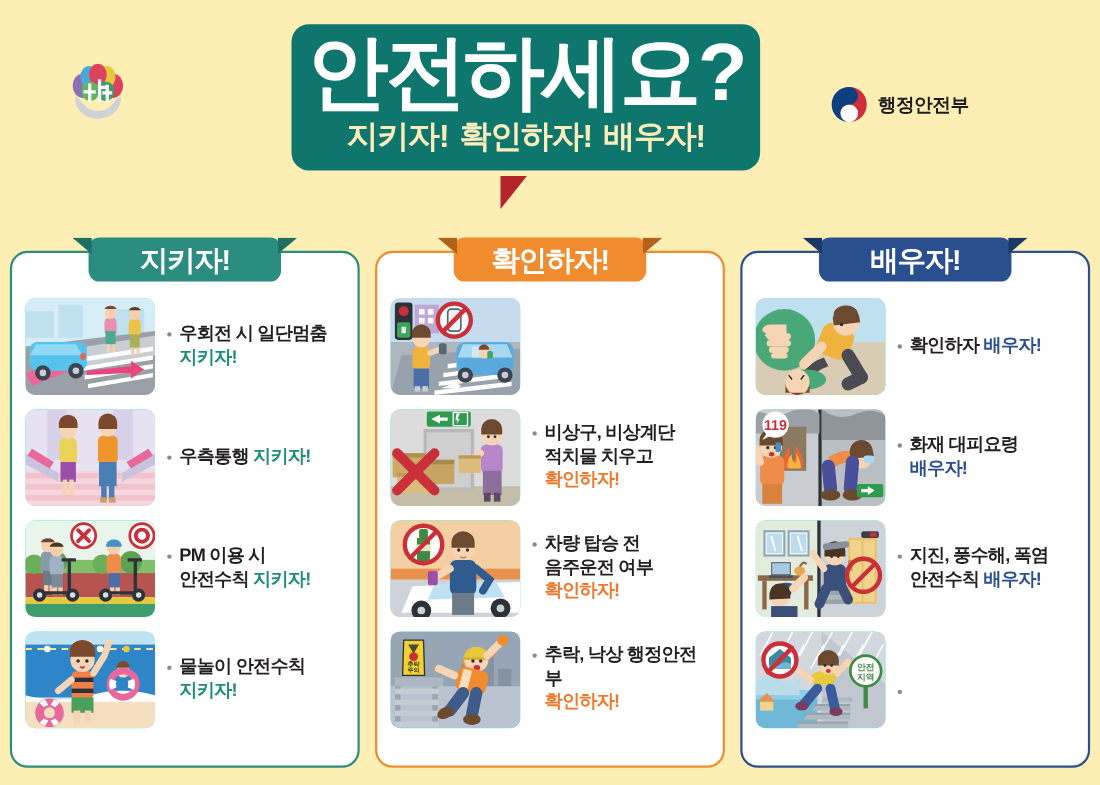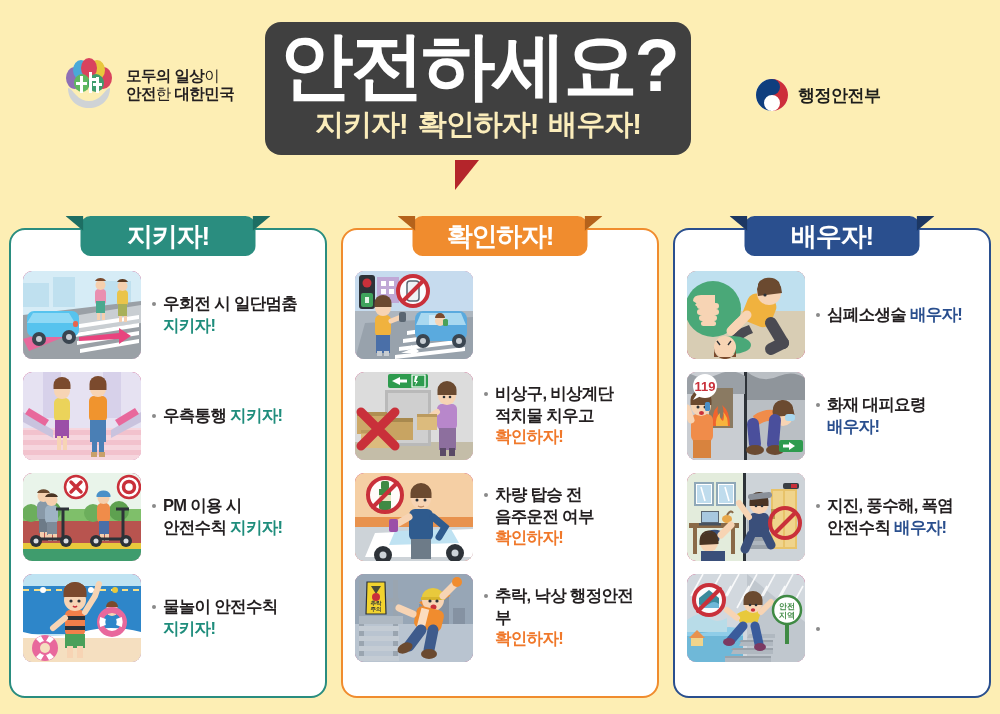--- a/index.html
+++ b/index.html
@@ -35,21 +35,21 @@
     display:flex;align-items:center;gap:9px;
   }
   .taeguk{width:34px;height:34px;flex:none;}
   .ministry-name{
     font-size:17px;font-weight:bold;color:#1d1d1b;white-space:nowrap;letter-spacing:-0.5px;
   }
 
   
   .bubble{
     position:absolute;left:265px;top:22px;width:426px;
-    background:#404040;
+    background:#0f766e;
     border-radius:16px;
     padding:6px 0 10px;
     text-align:center;
     box-sizing:border-box;
   }
   .bubble-tail{
     position:absolute;left:455px;top:160px;
     width:0;height:0;
     border-left:24px solid #b4252b;
     border-right:24px solid transparent;
@@ -112,21 +112,21 @@
   .r3 .tail{background:#1c3763;}
 
   
   .row{
     display:flex;align-items:center;gap:10px;
     height:101px;
   }
   .thumb{
     width:118px;height:88px;flex:none;
     border-radius:9px;overflow:hidden;position:relative;
-    background:#be185d;
+    background:#5eead4;
   }
   .thumb svg{display:block;width:100%;height:100%;}
   .row-text{
     font-size:16.5px;line-height:1.32;color:#231f20;letter-spacing:-0.7px;
     font-weight:bold;
     position:relative;padding-left:12px;
   }
   .row-text::before{
     content:"";position:absolute;left:1px;top:9px;
     width:4px;height:4px;border-radius:50%;background:#8a8a8a;
@@ -150,24 +150,20 @@
         <ellipse cx="35" cy="12" rx="8" ry="10" fill="#e8c73c"></ellipse>
         <ellipse cx="27" cy="10" rx="8" ry="10" fill="#d9435e"></ellipse>
         <ellipse cx="20" cy="25" rx="8" ry="9" fill="#5fb85f"></ellipse>
         <ellipse cx="34" cy="25" rx="8" ry="9" fill="#3f9c6d"></ellipse>
         <path d="M6 30 C6 42 15 50 27 50 C39 50 48 42 48 30 C45 30 43 34 40 37 C36 41 32 43 27 43 C22 43 18 41 14 37 C11 34 9 30 6 30Z" fill="#cfd3d6"></path>
         <path d="M27 14 l3 0 0 6 5 0 0 3 -5 0 0 12 -3 0Z" fill="#ffffff"></path>
         <path d="M18 18 l3 0 0 17 -3 0Z M14 24 l11 0 0 3 -11 0Z" fill="#ffffff"></path>
         <path d="M34 19 l3 0 0 16 -3 0Z M31 25 l9 0 0 3 -9 0Z" fill="#ffffff"></path>
       </svg>
     </div>
-    <div class="brand-text">
-      <div class="brand-line"><span>모두의 일상</span><span class="lite">이</span></div>
-      <div class="brand-line"><span>안전</span><span class="lite">한</span><span> 대한민국</span></div>
-    </div>
   </div>
 
   <div class="bubble">
     <div class="title-main">안전하세요?</div>
     <div class="title-sub"><span>지키자!</span><span>확인하자!</span><span>배우자!</span></div>
   </div>
   <div class="bubble-tail"></div>
 
   <div class="brand-right">
     <div class="taeguk">
@@ -631,21 +627,21 @@
           </g>
           <g>
             <ellipse cx="46" cy="74" rx="18" ry="9" fill="#4aa878"></ellipse>
             <circle cx="38" cy="76" r="11" fill="#f7d4b4"></circle>
             <path d="M27 76 a11 11 0 0 0 22 2 l0 8 -22 0z" fill="#7b4a2d"></path>
             <path d="M30 70 l3 4 M44 70 l-3 4" stroke="#2d3238" stroke-width="1.4"></path>
           </g>
         </svg>
       </div>
       <div class="row-text">
-        <span>심폐소생술 </span><span class="hl-3">배우자!</span>
+        <span>확인하자 </span><span class="hl-3">배우자!</span>
       </div>
     </div>
 
     <div class="row">
       <div class="thumb">
         <svg viewBox="0 0 118 88">
           <rect width="118" height="88" fill="#d8d8d8"></rect>
           <rect x="0" y="0" width="58" height="88" fill="#c9cdd2"></rect>
           <rect x="60" y="0" width="58" height="88" fill="#babfc4"></rect>
           <rect x="57" y="0" width="3" height="88" fill="#2d3238"></rect>

